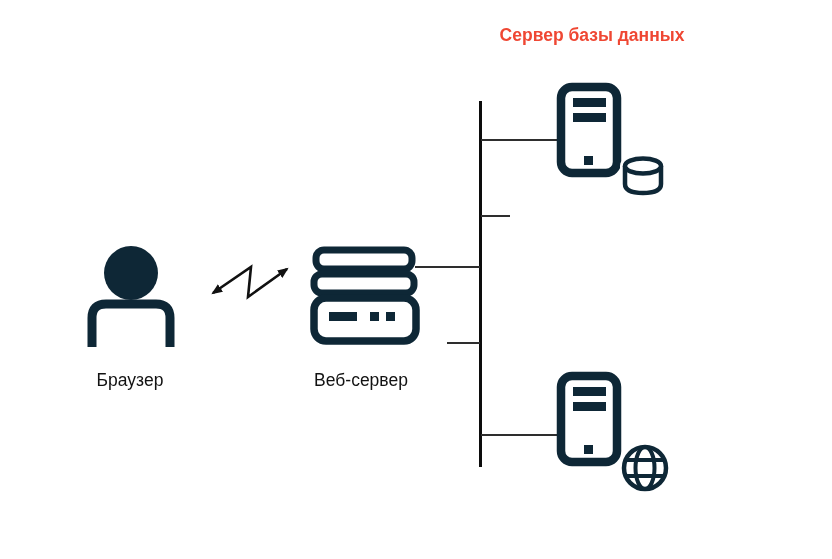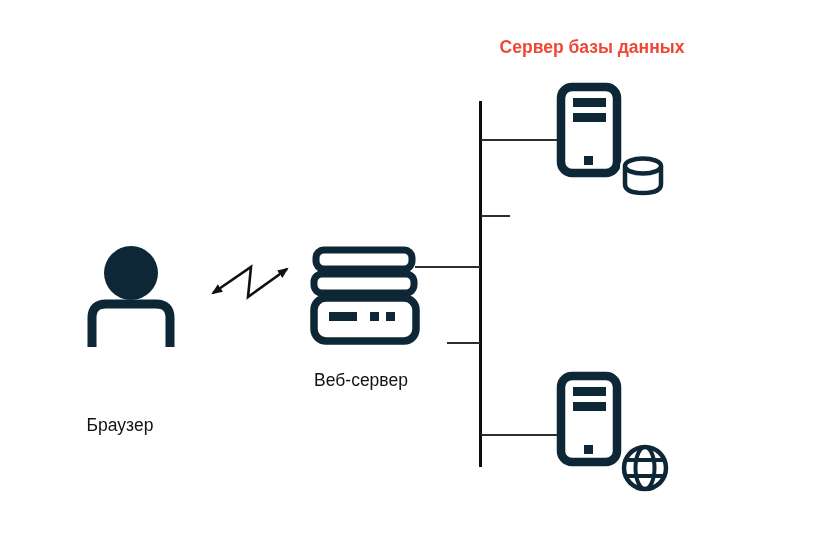--- a/index.html
+++ b/index.html
@@ -38,42 +38,42 @@
   <div class="line abs" style="left:481px; top:139px; width:76px; height:2px;"></div>
   <div class="line abs" style="left:481px; top:215px; width:29px; height:2px;"></div>
   <div class="line abs" style="left:415px; top:266px; width:65px; height:2px;"></div>
   <div class="line abs" style="left:447px; top:342px; width:33px; height:2px;"></div>
   <div class="line abs" style="left:481px; top:434px; width:76px; height:2px;"></div>
 
   <svg class="abs" style="left:83px; top:243px;" width="96" height="104" viewBox="0 0 96 104">
     <circle cx="48" cy="30" r="27" fill="#0e2736"></circle>
     <path d="M9 104 L9 75 Q9 61 23 61 L73 61 Q87 61 87 75 L87 104" fill="none" stroke="#0e2736" stroke-width="9"></path>
   </svg>
-  <div class="node-label" style="left:60px; top:369px; width:120px;margin-top:45px;">Браузер</div>
+  <div class="node-label" style="left:70px; top:369px; width:120px;">Браузер</div>
 
   <svg class="abs" style="left:203px; top:256px;" width="92" height="46" viewBox="0 0 92 46">
     <defs>
       <marker id="arrhead" markerUnits="userSpaceOnUse" markerWidth="12" markerHeight="10" refX="9" refY="4.5" orient="auto-start-reverse">
         <path d="M0 0 L11 4.5 L0 9 Z" fill="#111111"></path>
       </marker>
     </defs>
     <path d="M10 37 L48 11 L45 41 L84 13" fill="none" stroke="#111111" stroke-width="2.6" marker-start="url(#arrhead)" marker-end="url(#arrhead)"></path>
   </svg>
 
   <svg class="abs" style="left:306px; top:241px;" width="115" height="104" viewBox="0 0 115 104">
     <rect x="10" y="9" width="96" height="19" rx="8" fill="#ffffff" stroke="#0e2736" stroke-width="7"></rect>
     <rect x="8" y="33" width="100" height="19" rx="8" fill="#ffffff" stroke="#0e2736" stroke-width="7"></rect>
     <rect x="8" y="57" width="102" height="43" rx="12" fill="#ffffff" stroke="#0e2736" stroke-width="7.5"></rect>
     <rect x="23" y="71" width="28" height="9" fill="#0e2736"></rect>
     <rect x="64" y="71" width="9" height="9" fill="#0e2736"></rect>
     <rect x="80" y="71" width="9" height="9" fill="#0e2736"></rect>
   </svg>
   <div class="node-label" style="left:301px; top:369px; width:120px;">Веб-сервер</div>
 
-  <div class="node-label red" style="left:492px; top:36px; width:200px;">Сервер базы данных</div>
+  <div class="node-label red" style="left:492px; top:24px; width:200px;">Сервер базы данных</div>
   <svg class="abs" style="left:556px; top:82px;" width="66" height="96" viewBox="0 0 66 96">
     <rect x="5" y="5" width="56" height="86" rx="11" fill="#ffffff" stroke="#0e2736" stroke-width="8.5"></rect>
     <rect x="17" y="16" width="33" height="9" fill="#0e2736"></rect>
     <rect x="17" y="31" width="33" height="9" fill="#0e2736"></rect>
     <rect x="28" y="74" width="9" height="9" fill="#0e2736"></rect>
   </svg>
   <svg class="abs" style="left:621px; top:156px;" width="44" height="42" viewBox="0 0 44 42">
     <path d="M4 10 L4 28 Q4 37 22 37 Q40 37 40 28 L40 10" fill="#ffffff" stroke="#ffffff" stroke-width="10"></path>
     <ellipse cx="22" cy="10" rx="18" ry="7.5" fill="#ffffff" stroke="#ffffff" stroke-width="10"></ellipse>
     <path d="M4 10 L4 28 Q4 37 22 37 Q40 37 40 28 L40 10" fill="#ffffff" stroke="#0e2736" stroke-width="4.5"></path>

